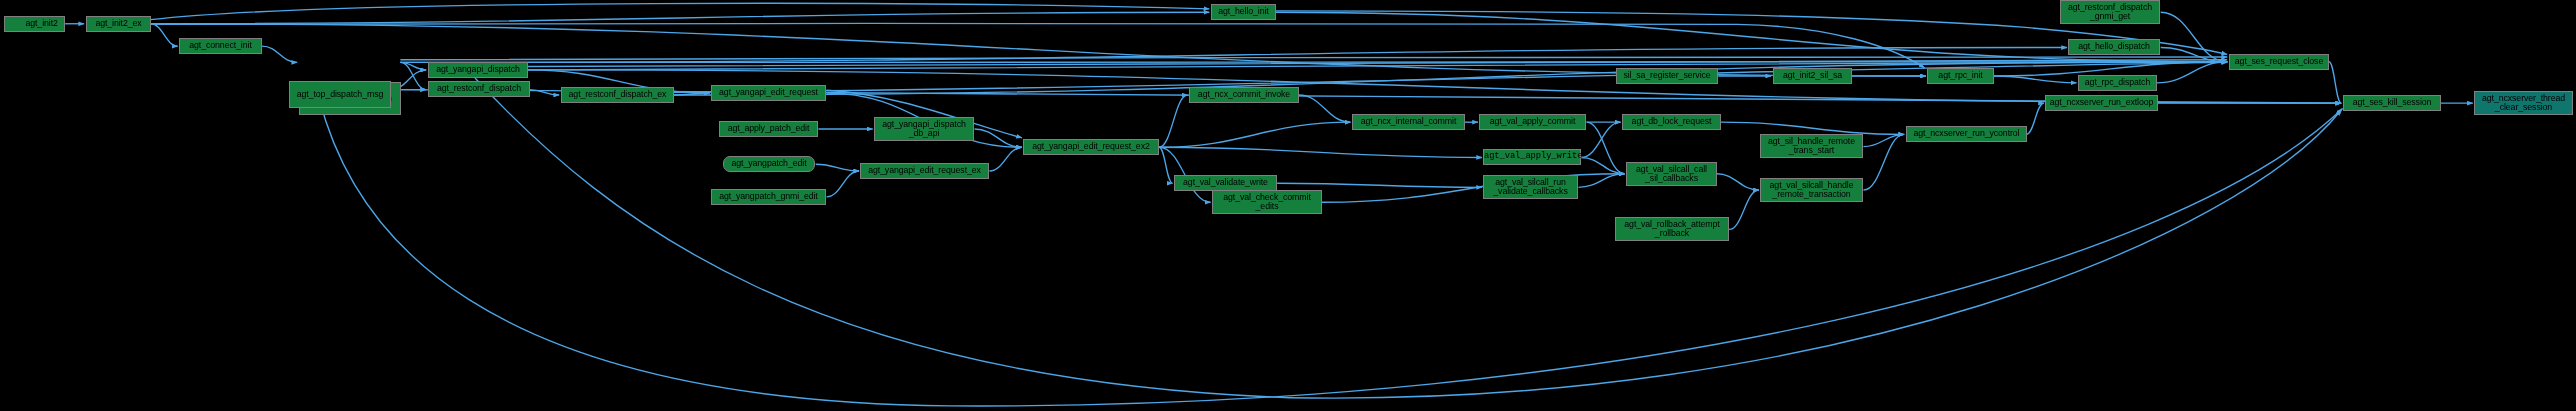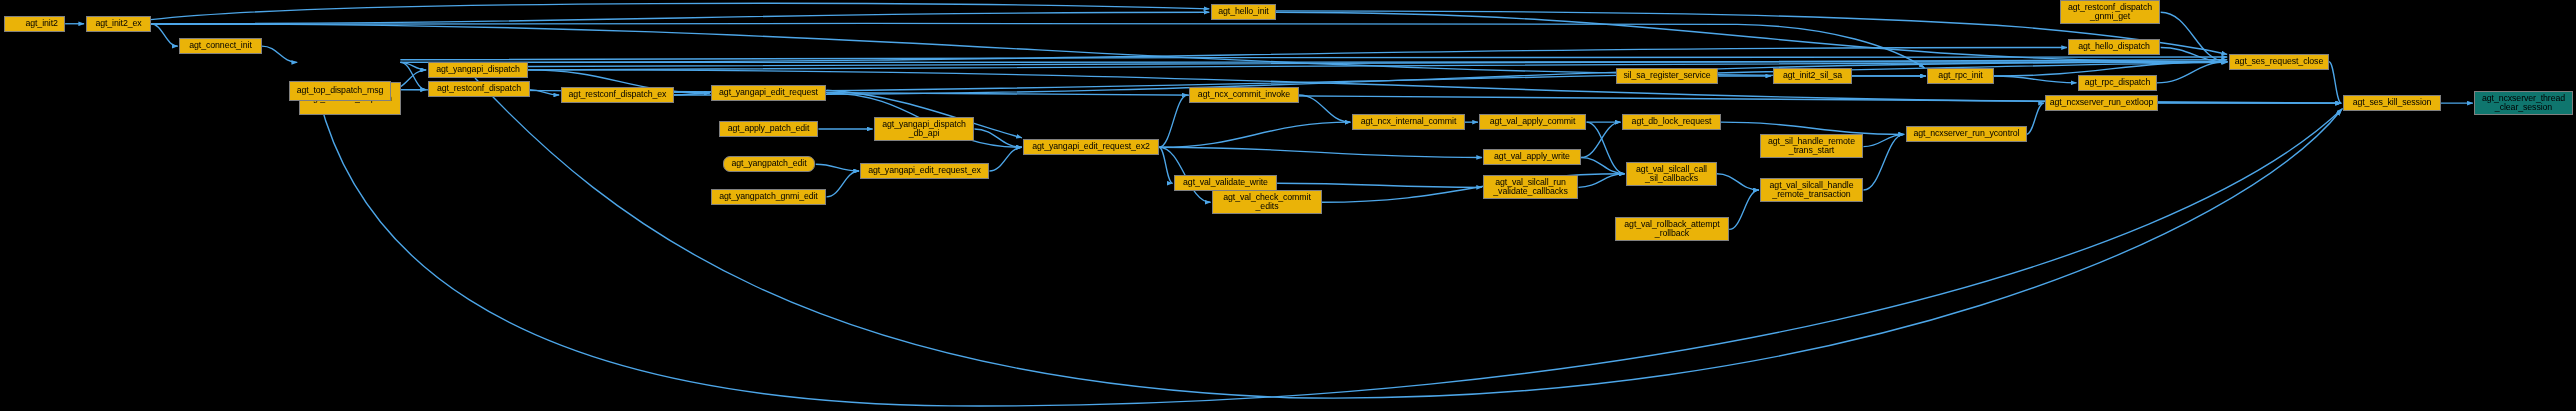--- a/index.html
+++ b/index.html
@@ -27,21 +27,21 @@
   #node-layer {
     position: absolute;
     left: 0;
     top: 0;
     width: 2576px;
     height: 412px;
   }
   .node {
     position: absolute;
     box-sizing: border-box;
-    background: #eab308;
+    background: #15803d;
     border: 0.7px solid #808080;
     color: #000000;
     font-size: 8.8px;
     line-height: 9.5px;
     text-align: center;
     display: flex;
     align-items: center;
     justify-content: center;
     white-space: pre;
     letter-spacing: -0.1px;
@@ -133,36 +133,36 @@
         <path d="M 470,144 C 520,340 700,590 1400,598 C 2400,604 3200,400 3452,160" fill="none" stroke="#4da6e8" stroke-width="2" marker-end="url(#arrowhead)"></path>
         <path d="M 700,115 C 900,330 1200,560 1900,586 C 2700,600 3300,350 3450,162" fill="none" stroke="#4da6e8" stroke-width="2" marker-end="url(#arrowhead)"></path>
       </g>
   </svg>
   <div id="node-layer">
       <div class="node" style="left: 4.1px; top: 15.6px; width: 61px; height: 16.3px; padding-left: 14px;"><span class="node-label">agt_init2</span></div>
       <div class="node" style="left: 86px; top: 15.6px; width: 65px; height: 16.3px;"><span class="node-label">agt_init2_ex</span></div>
       <div class="node" style="left: 179px; top: 38px; width: 83px; height: 16.3px;"><span class="node-label">agt_connect_init</span></div>
       <div class="node" style="left: 299px; top: 54px; width: 102px; height: 33px; margin-top: 28px;"><span class="node-label">agt_connect_dispatch</span></div>
       <div class="node" style="left: 428px; top: 62px; width: 100px; height: 16.3px;"><span class="node-label">agt_yangapi_dispatch</span></div>
-      <div class="node" style="left: 289px; top: 81px; width: 102px; height: 20px;"><span class="node-label">agt_top_dispatch_msg</span></div>
+      <div class="node" style="left: 289px; top: 81px; width: 102px; height: 27px;"><span class="node-label">agt_top_dispatch_msg</span></div>
       <div class="node" style="left: 428px; top: 81px; width: 102px; height: 16.3px;"><span class="node-label">agt_restconf_dispatch</span></div>
       <div class="node" style="left: 561px; top: 87px; width: 113px; height: 16.3px;"><span class="node-label">agt_restconf_dispatch_ex</span></div>
       <div class="node" style="left: 711px; top: 85px; width: 115px; height: 16.3px;"><span class="node-label">agt_yangapi_edit_request</span></div>
       <div class="node" style="left: 719px; top: 121px; width: 99px; height: 16.3px;"><span class="node-label">agt_apply_patch_edit</span></div>
       <div class="node" style="left: 874px; top: 117px; width: 100px; height: 24.4px;"><span class="node-label">agt_yangapi_dispatch
 _db_api</span></div>
       <div class="node" style="left: 723px; top: 156px; width: 92px; height: 16.3px; border-radius: 7px;"><span class="node-label">agt_yangpatch_edit</span></div>
       <div class="node" style="left: 860px; top: 163px; width: 129px; height: 16.3px;"><span class="node-label">agt_yangapi_edit_request_ex</span></div>
       <div class="node" style="left: 711px; top: 189px; width: 115px; height: 16.3px;"><span class="node-label">agt_yangpatch_gnmi_edit</span></div>
       <div class="node" style="left: 1023px; top: 139px; width: 136px; height: 16.3px;"><span class="node-label">agt_yangapi_edit_request_ex2</span></div>
       <div class="node" style="left: 1189px; top: 87px; width: 110px; height: 16.3px;"><span class="node-label">agt_ncx_commit_invoke</span></div>
       <div class="node" style="left: 1352px; top: 114px; width: 113px; height: 16.3px;"><span class="node-label">agt_ncx_internal_commit</span></div>
       <div class="node" style="left: 1479px; top: 114px; width: 107px; height: 16.3px;"><span class="node-label">agt_val_apply_commit</span></div>
       <div class="node" style="left: 1622px; top: 114px; width: 99px; height: 16.3px;"><span class="node-label">agt_db_lock_request</span></div>
-      <div class="node" style="left: 1483px; top: 149px; width: 98px; height: 16.3px;"><span class="node-label">agt_val_apply_write</span></div>
+      <div class="node" style="left: 1483px; top: 149px; width: 98px; height: 16.3px; font-family: Liberation Mono, monospace;"><span class="node-label">agt_val_apply_write</span></div>
       <div class="node" style="left: 1626px; top: 162px; width: 91px; height: 24.4px;"><span class="node-label">agt_val_silcall_call
 _sil_callbacks</span></div>
       <div class="node" style="left: 1483px; top: 175px; width: 95px; height: 24.4px;"><span class="node-label">agt_val_silcall_run
 _validate_callbacks</span></div>
       <div class="node" style="left: 1174px; top: 175px; width: 103px; height: 16.3px;"><span class="node-label">agt_val_validate_write</span></div>
       <div class="node" style="left: 1212px; top: 190px; width: 110px; height: 24.4px;"><span class="node-label">agt_val_check_commit
 _edits</span></div>
       <div class="node" style="left: 1615px; top: 217px; width: 114px; height: 24.4px;"><span class="node-label">agt_val_rollback_attempt
 _rollback</span></div>
       <div class="node" style="left: 1760px; top: 134px; width: 103px; height: 24.4px;"><span class="node-label">agt_sil_handle_remote

